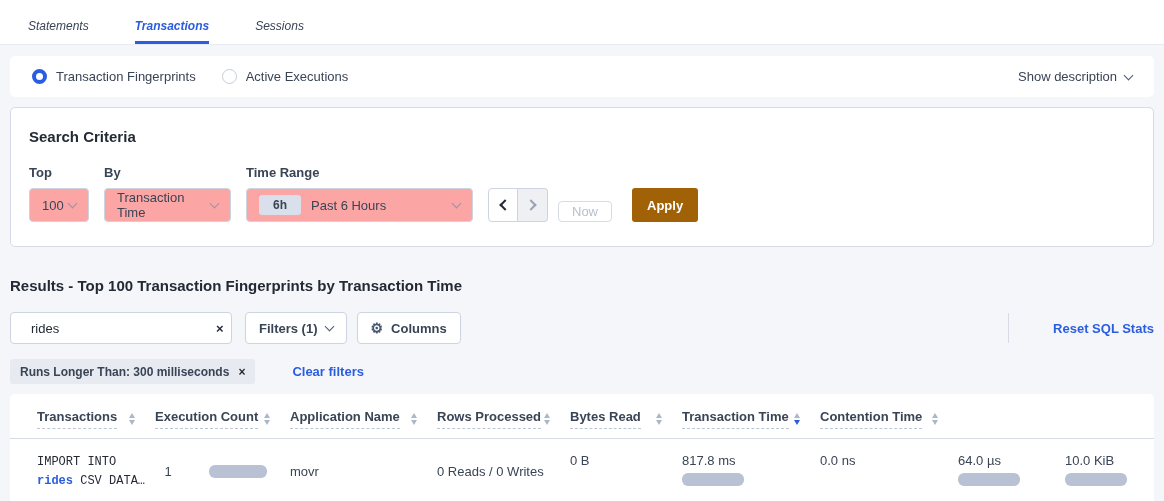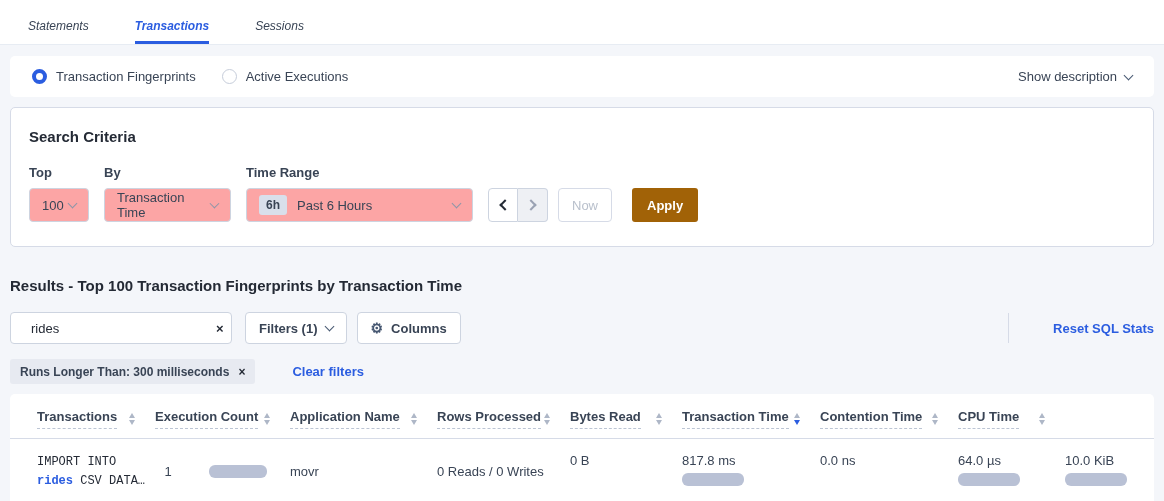--- a/index.html
+++ b/index.html
@@ -30,28 +30,28 @@
   .criteria-card { margin-top:10px; border:1px solid #d6dbe7; border-radius:5px; padding:20px 18px 24px 18px; }
   .criteria-title { font-size:15px; font-weight:bold; color:#242a35; margin-bottom:20px; }
   .criteria-row { display:flex; align-items:flex-end; }
   .fgroup { display:flex; flex-direction:column; gap:8px; }
   .flabel { font-size:13px; font-weight:bold; color:#394455; }
   .select { height:34px; border:1px solid #cdd4e0; border-radius:4px; background:#fca5a5; display:flex; align-items:center; padding:0 12px; cursor:pointer; color:#394455; }
   .select .chev { margin-left:auto; }
   .sel-top { width:60px; margin-right:15px; }
   .sel-by { width:127px; margin-right:15px; }
   .sel-range { width:227px; margin-right:15px; }
-  .range-badge { background:#d9dfeb; color:#394455; font-weight:bold; font-size:12px; border-radius:3px; padding:3px 7px; margin-right:10px; }
+  .range-badge { background:#d9dfeb; color:#394455; font-weight:bold; font-size:12px; border-radius:3px; padding:3px 14px; margin-right:10px; }
   .arrow-group { display:flex; height:34px; margin-right:10px; }
   .arrow-btn { width:30px; height:34px; border:1px solid #cdd4e0; background:#fff; display:flex; align-items:center; justify-content:center; cursor:pointer; }
   .arrow-btn.prev { border-radius:4px 0 0 4px; }
   .arrow-btn.next { border-radius:0 4px 4px 0; border-left:none; background:#eef0f4; cursor:default; }
   .chev-left { width:8px; height:8px; border-left:2px solid #242a35; border-bottom:2px solid #242a35; transform:rotate(45deg); margin-left:3px; }
   .chev-right { width:8px; height:8px; border-right:2px solid #9aa2b3; border-top:2px solid #9aa2b3; transform:rotate(45deg); margin-right:3px; }
-  .now-btn { height:34px; border:1px solid #d6dbe7; border-radius:4px; background:#fff; color:#b9c0cc; padding:0 13px; font-size:13px; display:flex; align-items:center; margin-right:20px; cursor:default; }
+  .now-btn { height:21px; border:1px solid #d6dbe7; border-radius:4px; background:#fff; color:#b9c0cc; padding:0 13px; font-size:13px; display:flex; align-items:center; margin-right:20px; cursor:default; }
   .apply-btn { height:34px; background:#a16207; border:none; border-radius:3px; color:#fff; font-weight:bold; font-size:13px; padding:0 15px; display:flex; align-items:center; cursor:pointer; }
 
   
   .results-heading { margin:30px 10px 0 10px; font-size:15px; font-weight:bold; color:#242a35; }
   .toolbar { display:flex; align-items:center; margin:18px 10px 0 10px; }
   .search-box { width:222px; height:32px; border:1px solid #cdd4e0; border-radius:4px; background:#fff; display:flex; align-items:center; padding:0 11px; gap:9px; }
   .search-input { border:none; outline:none; flex:1; font-size:13px; color:#242a35; font-family:"Liberation Sans", sans-serif; background:transparent; }
   .clear-x { color:#242a35; font-size:13px; font-weight:bold; cursor:pointer; line-height:1; }
   .tool-btn { height:32px; border:1px solid #cdd4e0; border-radius:4px; background:#fff; display:flex; align-items:center; gap:8px; padding:0 13px; font-weight:bold; font-size:13px; color:#394455; cursor:pointer; }
   .filters-btn { margin-left:13px; }
@@ -229,27 +229,20 @@
           <span class="tri-down"></span>
         </span>
     </div>
     <div class="th">
       <span class="th-label">Contention Time</span>
       <span class="sort">
           <span class="tri-up"></span>
           <span class="tri-down"></span>
         </span>
     </div>
-    <div class="th">
-      <span class="th-label">CPU Time</span>
-      <span class="sort">
-          <span class="tri-up"></span>
-          <span class="tri-down"></span>
-        </span>
-    </div>
   </div>
 
   <div class="grid row-line">
     <div class="td">
       <span class="mono">IMPORT INTO</span>
       <span class="mono"><span class="lnk">rides</span><span> CSV DATA…</span></span>
     </div>
     <div class="td exec-cell">
       <span>1</span>
       <span class="bar bar-exec"></span>

